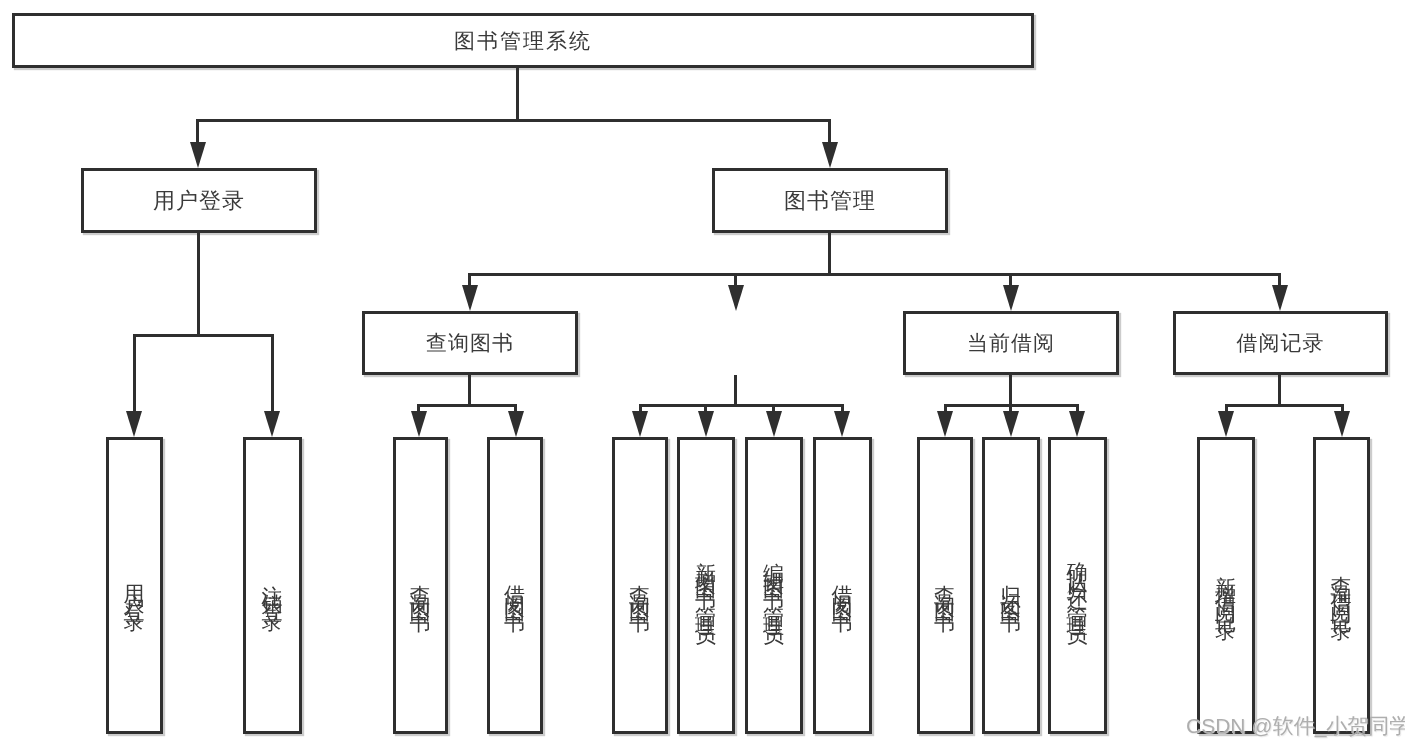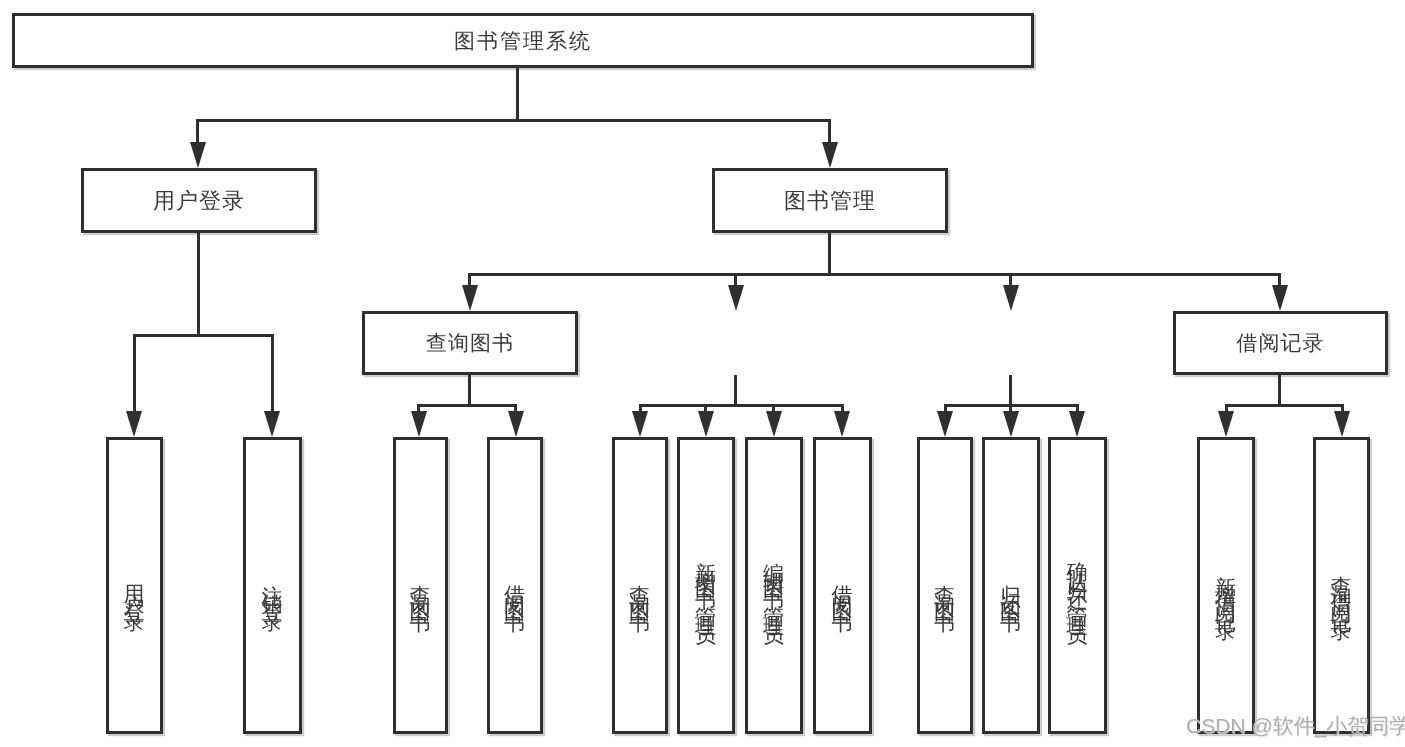--- a/index.html
+++ b/index.html
@@ -56,20 +56,23 @@
 
   <div class="b lvl1" style="left:81px;top:168px;width:236px;height:65px;">
     <span>用户登录</span>
   </div>
   <div class="b lvl1" style="left:712px;top:168px;width:236px;height:65px;">
     <span>图书管理</span>
   </div>
 
   <div class="b lvl2" style="left:362px;top:311px;width:216px;height:64px;">
     <span>查询图书</span>
+  </div>
+  <div class="b lvl2" style="left:903px;top:311px;width:216px;height:64px;">
+    <span>当前借阅</span>
   </div>
   <div class="b lvl2" style="left:1173px;top:311px;width:215px;height:64px;">
     <span>借阅记录</span>
   </div>
 
   <div class="b leaf" style="left:106px;top:437px;width:57px;height:297px;">
     <span>用户登录</span>
   </div>
   <div class="b leaf" style="left:243px;top:437px;width:59px;height:297px;">
     <span>注销登录</span>

